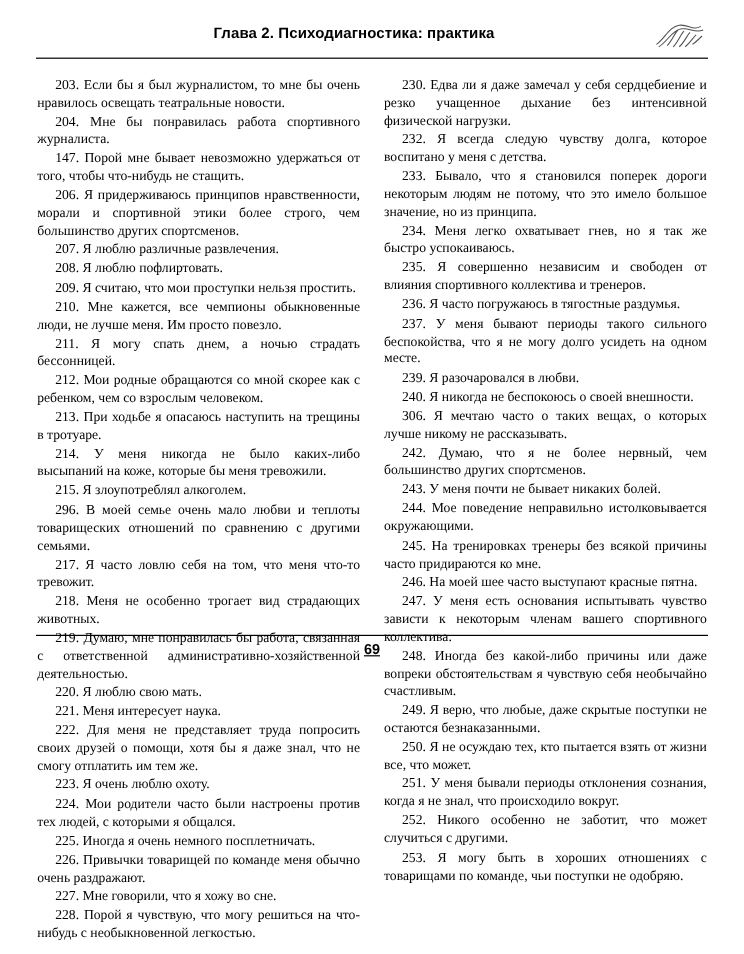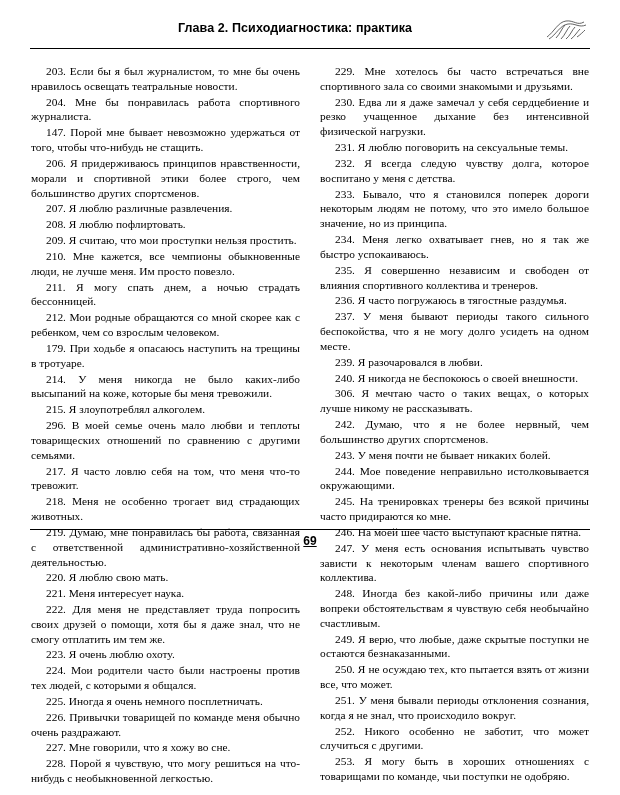--- a/index.html
+++ b/index.html
@@ -108,42 +108,40 @@
       <p>203. Если бы я был журналистом, то мне бы очень нравилось освещать театральные новости.</p>
       <p>204. Мне бы понравилась работа спортивного журналиста.</p>
       <p>147. Порой мне бывает невозможно удержаться от того, чтобы что-нибудь не стащить.</p>
       <p>206. Я придерживаюсь принципов нравственности, морали и спортивной этики более строго, чем большинство других спортсменов.</p>
       <p>207. Я люблю различные развлечения.</p>
       <p>208. Я люблю пофлиртовать.</p>
       <p>209. Я считаю, что мои проступки нельзя простить.</p>
       <p>210. Мне кажется, все чемпионы обыкновенные люди, не лучше меня. Им просто повезло.</p>
       <p>211. Я могу спать днем, а ночью страдать бессонницей.</p>
       <p>212. Мои родные обращаются со мной скорее как с ребенком, чем со взрослым человеком.</p>
-      <p>179. При ходьбе я опасаюсь наступить на трещины в тротуаре.</p>
+      <p>213. При ходьбе я опасаюсь наступить на трещины в тротуаре.</p>
       <p>214. У меня никогда не было каких-либо высыпаний на коже, которые бы меня тревожили.</p>
       <p>215. Я злоупотреблял алкоголем.</p>
       <p>296. В моей семье очень мало любви и теплоты товарищеских отношений по сравнению с другими семьями.</p>
       <p>217. Я часто ловлю себя на том, что меня что-то тревожит.</p>
       <p>218. Меня не особенно трогает вид страдающих животных.</p>
       <p>219. Думаю, мне понравилась бы работа, связанная с ответственной административно-хозяйственной деятельностью.</p>
       <p>220. Я люблю свою мать.</p>
       <p>221. Меня интересует наука.</p>
       <p>222. Для меня не представляет труда попросить своих друзей о помощи, хотя бы я даже знал, что не смогу отплатить им тем же.</p>
       <p>223. Я очень люблю охоту.</p>
       <p>224. Мои родители часто были настроены против тех людей, с которыми я общался.</p>
       <p>225. Иногда я очень немного посплетничать.</p>
       <p>226. Привычки товарищей по команде меня обычно очень раздражают.</p>
       <p>227. Мне говорили, что я хожу во сне.</p>
       <p>228. Порой я чувствую, что могу решиться на что-нибудь с необыкновенной легкостью.</p>
     </div>
 
     <div class="col">
-      <p>229. Мне хотелось бы часто встречаться вне спортивного зала со своими знакомыми и друзьями.</p>
       <p>230. Едва ли я даже замечал у себя сердцебиение и резко учащенное дыхание без интенсивной физической нагрузки.</p>
-      <p>231. Я люблю поговорить на сексуальные темы.</p>
       <p>232. Я всегда следую чувству долга, которое воспитано у меня с детства.</p>
       <p>233. Бывало, что я становился поперек дороги некоторым людям не потому, что это имело большое значение, но из принципа.</p>
       <p>234. Меня легко охватывает гнев, но я так же быстро успокаиваюсь.</p>
       <p>235. Я совершенно независим и свободен от влияния спортивного коллектива и тренеров.</p>
       <p>236. Я часто погружаюсь в тягостные раздумья.</p>
       <p>237. У меня бывают периоды такого сильного беспокойства, что я не могу долго усидеть на одном месте.</p>
       <p>239. Я разочаровался в любви.</p>
       <p>240. Я никогда не беспокоюсь о своей внешности.</p>
       <p>306. Я мечтаю часто о таких вещах, о которых лучше никому не рассказывать.</p>
       <p>242. Думаю, что я не более нервный, чем большинство других спортсменов.</p>

